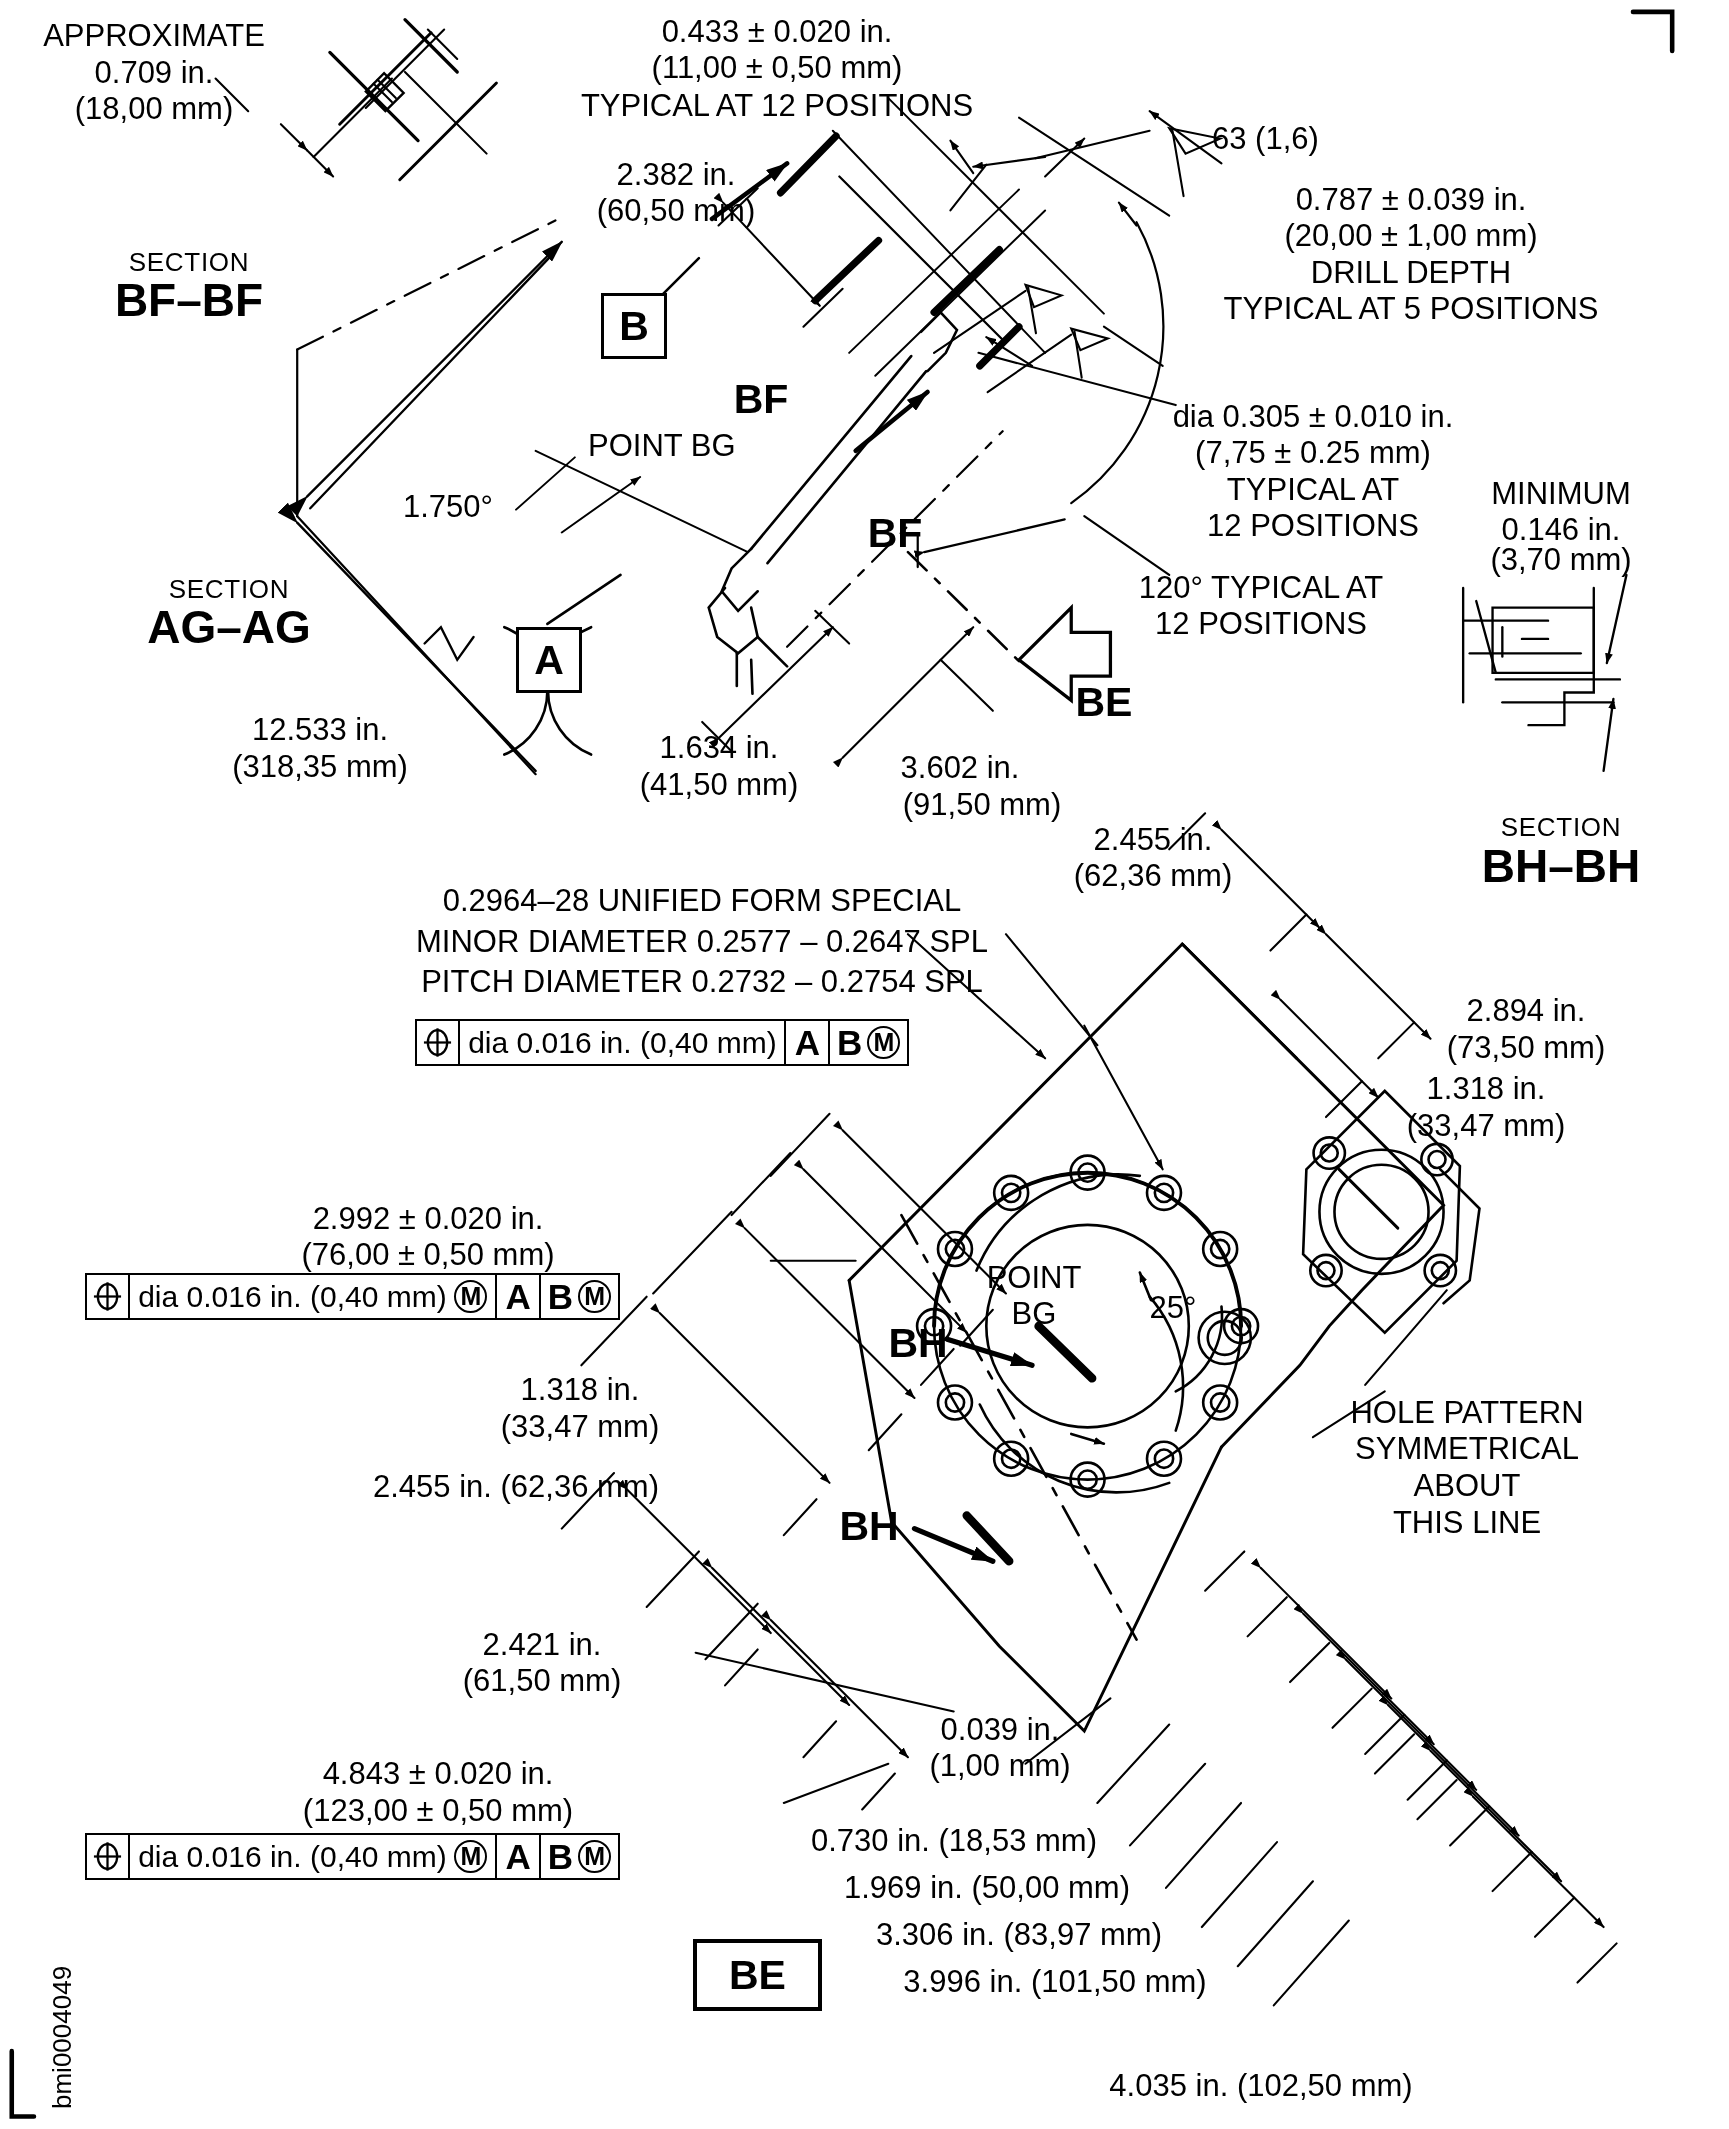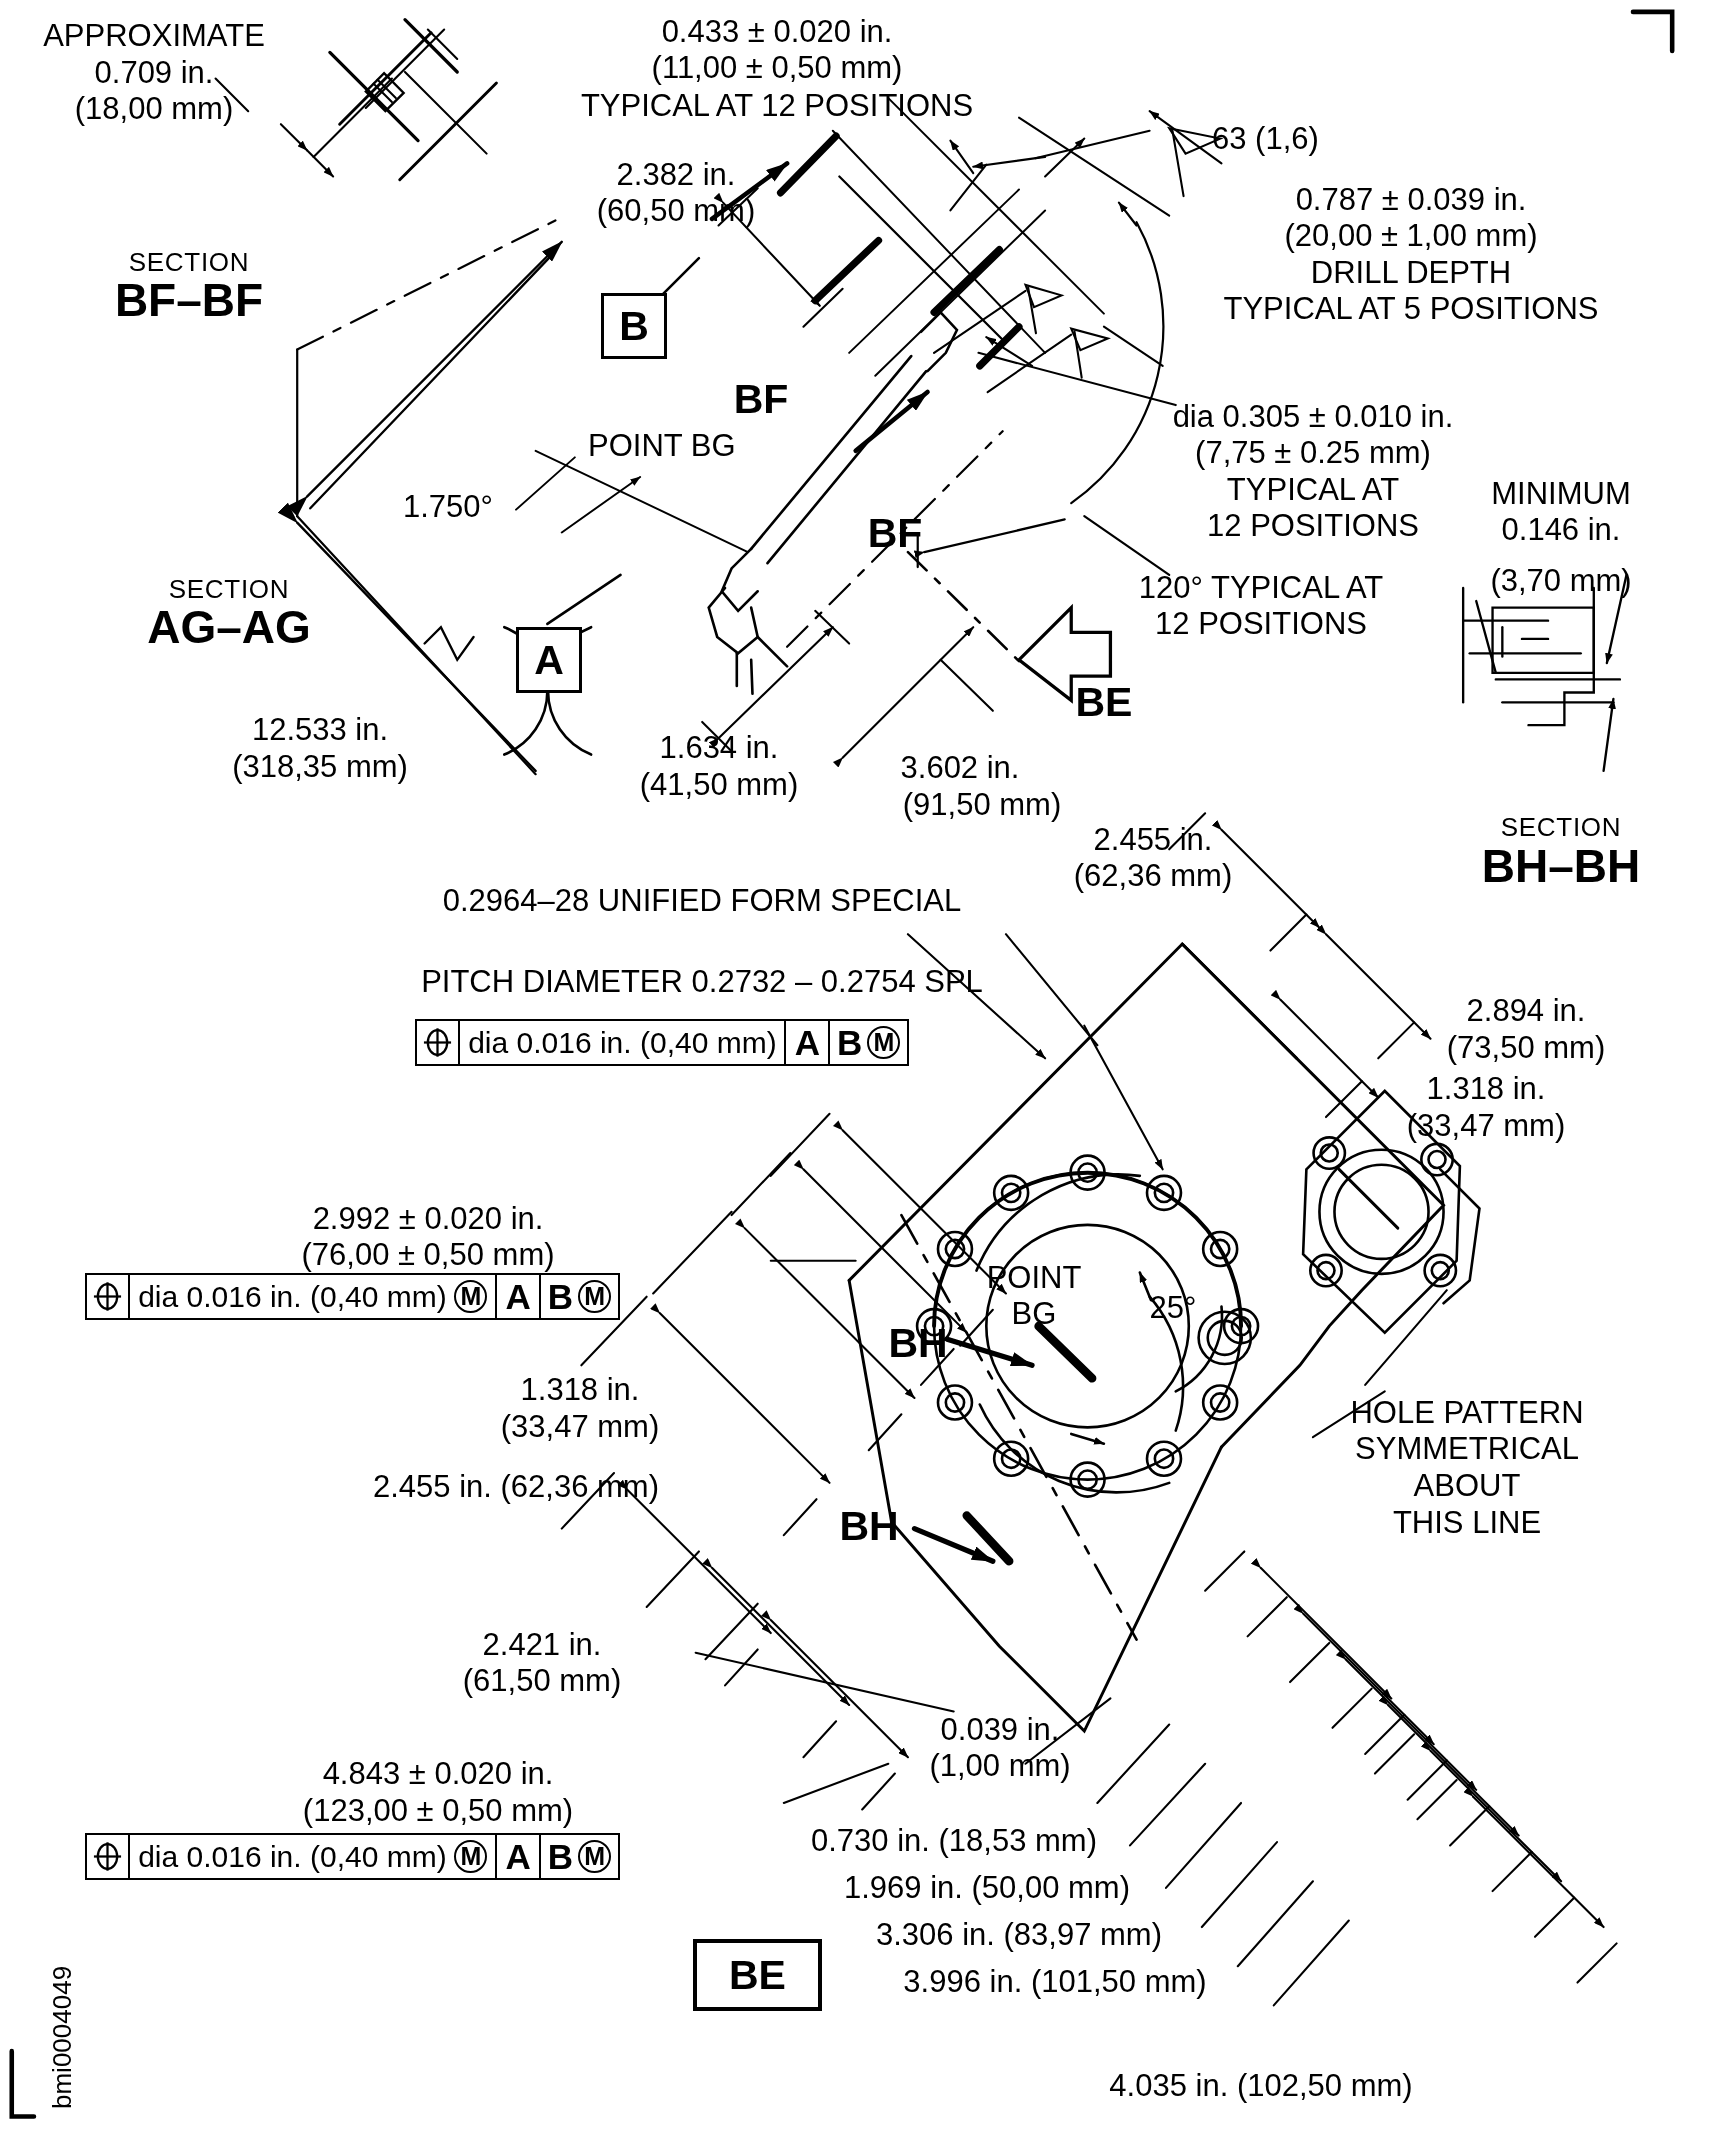--- a/index.html
+++ b/index.html
@@ -446,39 +446,40 @@
   <div class="lbl ctr t48" style="left:1313px;top:399px;">dia 0.305 ± 0.010 in.</div>
   <div class="lbl ctr t48" style="left:1313px;top:435px;">(7,75 ± 0.25 mm)</div>
   <div class="lbl ctr t48" style="left:1313px;top:472px;">TYPICAL AT</div>
   <div class="lbl ctr t48" style="left:1313px;top:508px;">12 POSITIONS</div>
 
   <div class="lbl ctr t48" style="left:1261px;top:570px;">120° TYPICAL AT</div>
   <div class="lbl ctr t48" style="left:1261px;top:606px;">12 POSITIONS</div>
 
   <div class="lbl ctr t48" style="left:1561px;top:476px;">MINIMUM</div>
   <div class="lbl ctr t48" style="left:1561px;top:512px;">0.146 in.</div>
-  <div class="lbl ctr t48" style="left:1561px;top:563px;">(3,70 mm)</div>
+  <div class="lbl ctr t48" style="left:1561px;top:542px;">(3,70 mm)</div>
 
   <div class="lbl ctr sec-small" style="left:1561px;top:813px;">SECTION</div>
   <div class="lbl ctr sec-big" style="left:1561px;top:840px;">BH–BH</div>
 
   <div class="lbl ctr" style="left:761px;top:376px;font-size:41px;font-weight:bold;">BF</div>
   <div class="lbl ctr" style="left:895px;top:510px;font-size:41px;font-weight:bold;">BF</div>
 
   <div class="lbl ctr" style="left:1104px;top:679px;font-size:41px;font-weight:bold;">BE</div>
 
   <div class="lbl ctr t48" style="left:719px;top:730px;">1.634 in.</div>
   <div class="lbl ctr t48" style="left:719px;top:767px;">(41,50 mm)</div>
   <div class="lbl ctr t48" style="left:960px;top:750px;">3.602 in.</div>
   <div class="lbl ctr t48" style="left:960px;top:787px;margin-left:22px;">(91,50 mm)</div>
 
   <div class="datumbox" style="left:601px;top:293px;width:60px;height:60px;">B</div>
   <div class="datumbox" style="left:516px;top:627px;width:60px;height:60px;">A</div>
 
   <div class="lbl ctr t48" style="left:702px;top:883px;">0.2964–28 UNIFIED FORM SPECIAL</div>
+  <div class="lbl ctr t48" style="left:702px;top:924px;">MINOR DIAMETER 0.2577 – 0.2647 SPL</div>
   <div class="lbl ctr t48" style="left:702px;top:964px;">PITCH DIAMETER 0.2732 – 0.2754 SPL</div>
 
   <div class="fcf" style="left:415px;top:1019px;">
     <div class="cell sym">
       <svg class="posSym" viewBox="0 0 48 48">
         <ellipse cx="24" cy="24" rx="15" ry="19" fill="none" stroke="#000" stroke-width="3.5"></ellipse>
         <line x1="24" y1="2" x2="24" y2="46" stroke="#000" stroke-width="3.5"></line>
         <line x1="3" y1="24" x2="45" y2="24" stroke="#000" stroke-width="3.5"></line>
       </svg>
     </div>

